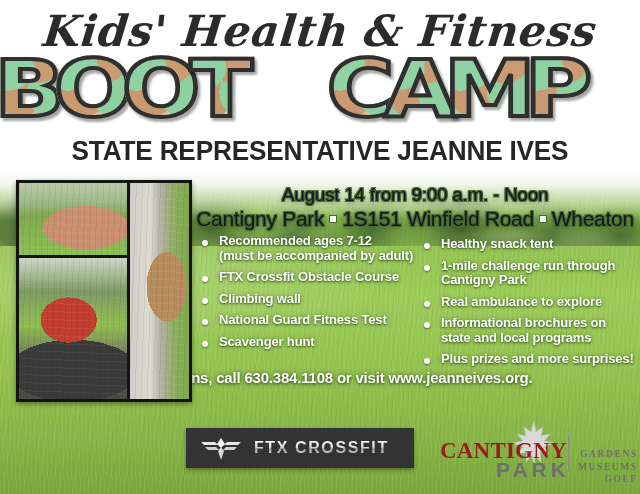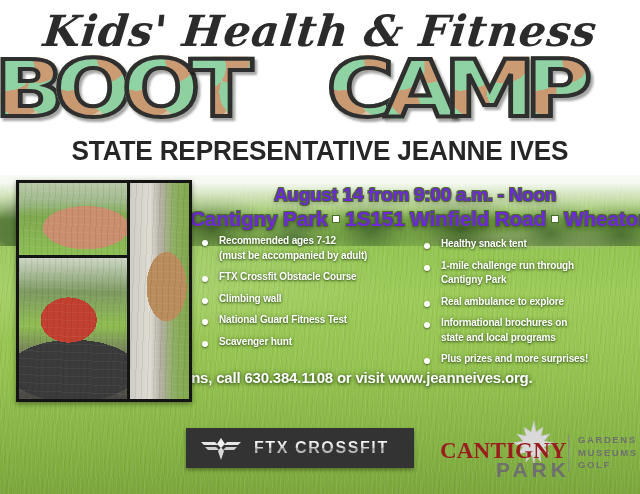--- a/index.html
+++ b/index.html
@@ -99,21 +99,21 @@
     color:#262626;
     transform:scaleX(.97);
     text-shadow:0 0 8px rgba(255,255,255,.9);
   }
 
   
   .event-info{
     position:absolute;left:190px;top:183px;width:450px;text-align:center;z-index:7;
   }
   .event-line{
-    font-weight:700;color:#6d28d9;white-space:nowrap;
+    font-weight:400;color:#0f172a;white-space:nowrap;
     text-shadow:
       -1px -1px 0 #4a6b2a, 1px -1px 0 #4a6b2a, -1px 1px 0 #4a6b2a, 1px 1px 0 #4a6b2a,
       0 2px 5px rgba(0,0,0,.45);
     letter-spacing:-.3px;
   }
   .event-line.l1{font-size:19px;line-height:23px;}
   .event-line.l2{font-size:21px;line-height:26px;}
   .sq{
     display:inline-block;width:6px;height:6px;background:#ffffff;
     vertical-align:middle;margin:0 6px 3px 6px;
@@ -126,21 +126,21 @@
   .col.right{padding-top:3px;}
   .bullet{
     display:flex;align-items:flex-start;margin-bottom:7px;
   }
   .dot{
     flex:0 0 auto;width:6px;height:6px;border-radius:50%;
     background:#ffffff;margin:6px 11px 0 6px;
     box-shadow:0 1px 2px rgba(0,0,0,.5);
   }
   .btext{
-    font-size:10px;line-height:14.5px;font-weight:700;color:#ffffff;
+    font-size:13px;line-height:14.5px;font-weight:700;color:#ffffff;
     letter-spacing:-.15px;
     text-shadow:0 1px 2px rgba(30,60,10,.75), 0 0 4px rgba(30,60,10,.45);
   }
 
   
   .contact{
     position:absolute;left:0;top:369px;width:640px;text-align:center;z-index:7;
     font-size:15px;font-weight:700;color:#ffffff;letter-spacing:-.2px;
     text-shadow:0 1px 3px rgba(30,60,10,.8), 0 0 5px rgba(30,60,10,.5);
     white-space:nowrap;
@@ -199,24 +199,25 @@
   }
   .cant-park{
     position:absolute;left:56px;top:34px;
     font-family:"Liberation Sans", sans-serif;
     font-weight:700;font-size:21px;letter-spacing:4px;color:#6f6f6f;
   }
   .cant-div{
     position:absolute;left:128px;top:10px;width:1px;height:38px;background:#8a8a8a;
   }
   .cant-sub{
-    position:absolute;left:138px;top:10px;
-    font-family:Liberation Sans, sans-serif;
+    position:absolute;left:138px;top:24px;
+    font-family:Liberation Serif, serif;
     font-weight:700;font-size:9.5px;letter-spacing:1.6px;color:#6f6f6f;
     line-height:12.6px;
+    text-align:right;
   }
 </style>
 </head>
 <body>
 
 <div class="poster">
 
   <div class="bg-grass"></div>
   <div class="bg-grass-tex"></div>
   <div class="bg-path"></div>

